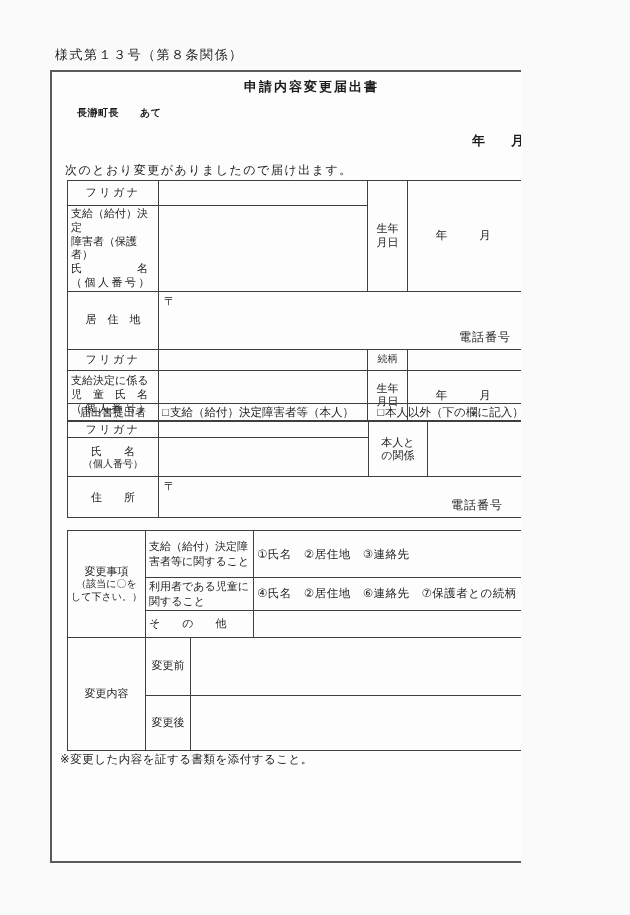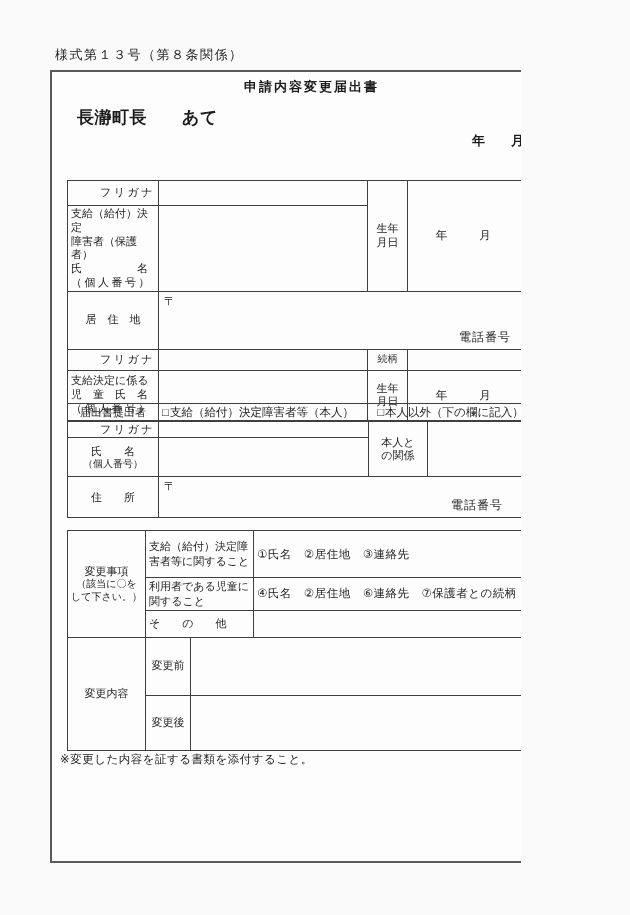--- a/index.html
+++ b/index.html
@@ -23,21 +23,21 @@
     border: 2px solid #5a5a5a;
     background: #fdfdfd;
   }
 
   .title {
     position: absolute; left: 0; top: 6px; width: 100%;
     text-align: center; font-size: 13px; font-weight: bold; letter-spacing: 2px;
   }
   .addressee {
     position: absolute; left: 25px; top: 34px;
-    font-size: 17px; font-weight: 600; letter-spacing: 0.5px;
+    font-size: 10px; font-weight: 600; letter-spacing: 0.5px;
   }
   .date-line {
     position: absolute; right: 8px; top: 60px;
     font-size: 13px; font-weight: 600;
   }
   .intro {
     position: absolute; left: 13px; top: 90px;
     font-size: 12px; letter-spacing: 1.5px;
   }
   .footnote {
@@ -55,21 +55,21 @@
   table.t3 { top: 458px; }
 
   table.frm td {
     border: 1px solid #3f3f3f;
     padding: 1px 3px;
     vertical-align: middle;
     overflow: hidden;
   }
   td.lbl { text-align: center; line-height: 1.22; }
   td.lbl-left { text-align: left; line-height: 1.25; }
-  td.dotted { border-bottom: 1px dotted #8a8a8a; text-align: right; }
+  td.dotted { border-bottom: 1px dotted #8a8a8a; }
   td.entry { background: #fdfdfd; }
   td.date-cell { text-align: center; letter-spacing: 3px; font-size: 11.5px; }
   td.addr-cell { position: relative; vertical-align: top; padding: 2px 4px; }
   .postal { position: absolute; left: 5px; top: 2px; font-size: 11.5px; }
   .phone { position: absolute; bottom: 3px; font-size: 12px; letter-spacing: 1px; }
   .phone-1 { left: 300px; }
   .phone-2 { left: 292px; }
   .ls2 { letter-spacing: 2.5px; }
   .small { font-size: 10px; }
 
@@ -86,20 +86,21 @@
 
 <div class="page">
 
   <div class="form-number">様式第１３号（第８条関係）</div>
 
   <div class="sheet">
 
     <div class="title">申請内容変更届出書</div>
     <div class="addressee">長瀞町長　　あて</div>
     <div class="date-line">年　　月　　日</div>
+    <div class="intro">次のとおり変更がありましたので届け出ます。</div>
 
     <table class="frm t1">
       <colgroup>
           <col style="width:91px">
           <col style="width:209px">
           <col style="width:40px">
           <col style="width:158px">
         </colgroup>
       <tbody>
           <tr style="height:25px">

